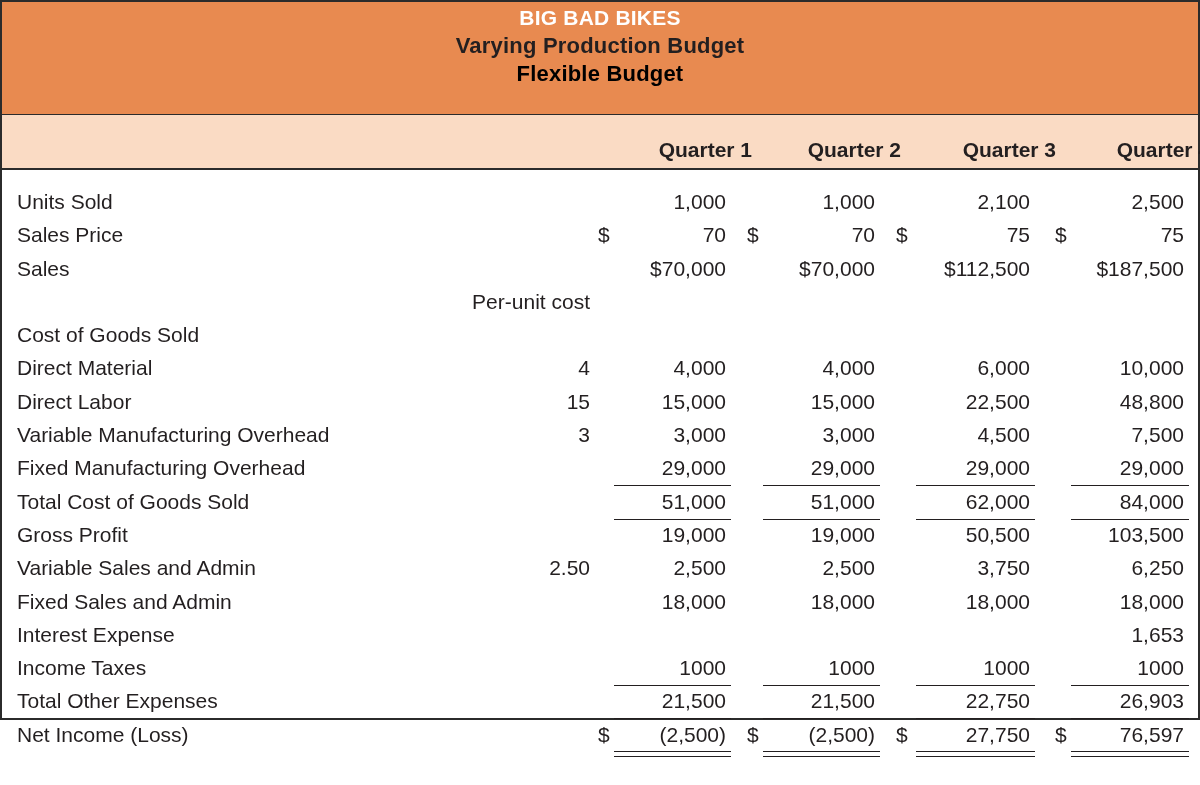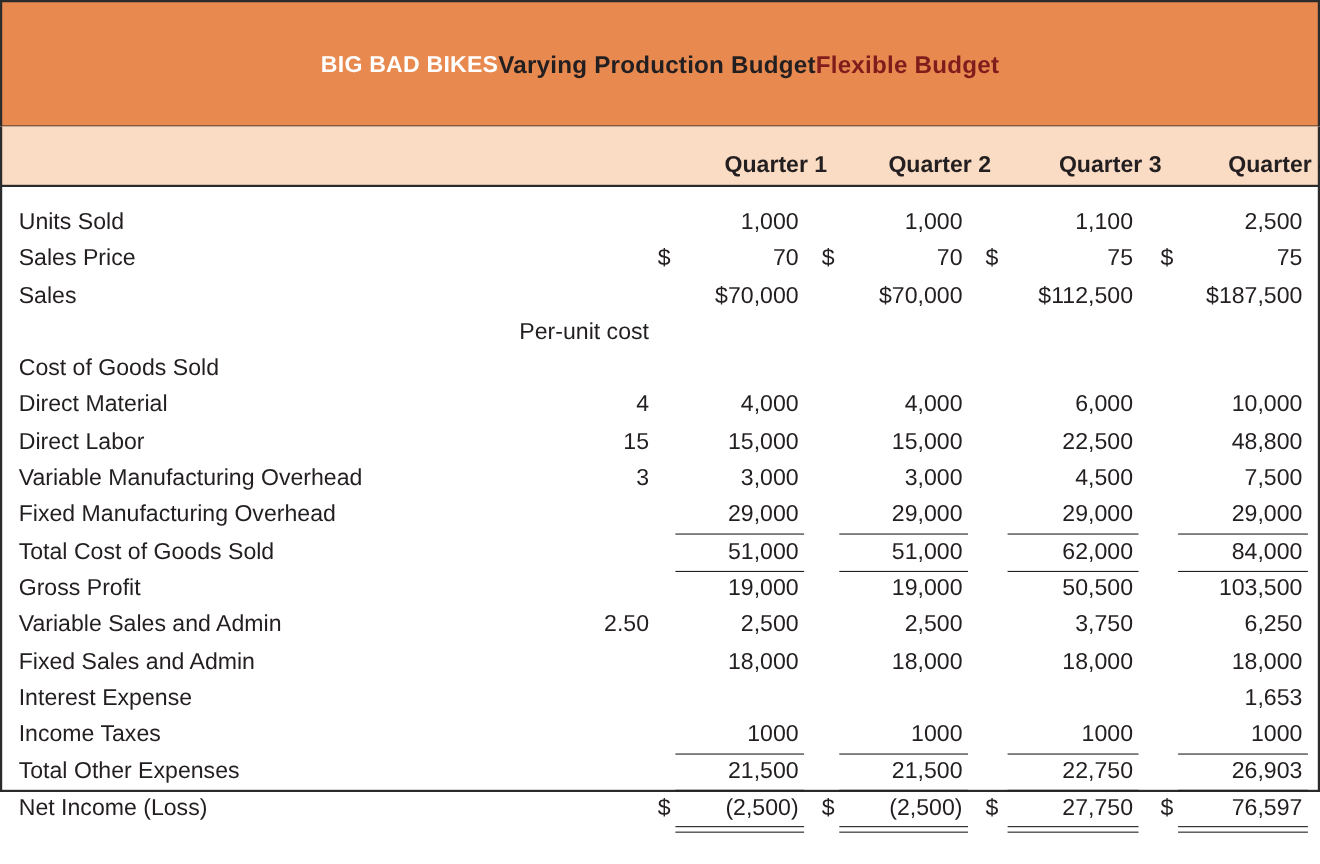--- a/index.html
+++ b/index.html
@@ -24,36 +24,36 @@
 
   
   .title-band {
     position: relative;
     box-sizing: border-box;
     height: 115px;
     background: #E88A50;
     border: 2px solid #2b2b2b;
     border-bottom: 1px solid #2b2b2b;
     display: flex;
-    flex-direction: row;
+    flex-direction: column;
     align-items: center;
-    justify-content: center;
+    justify-content: flex-start;
     padding-top: 2px;
   }
   .title-line {
     font-weight: bold;
     font-size: 22px;
     line-height: 28px;
     letter-spacing: 0.2px;
     text-align: center;
     white-space: nowrap;
   }
   .title-line.l1 { color: #ffffff; font-size: 21px; }
   .title-line.l2 { color: #231f20; font-size: 22px; }
-  .title-line.l3 { color: #7f1d1d; font-size: 22px; }
+  .title-line.l3 { color: #000000; font-size: 22px; }
 
   
   .qhead-band {
     position: relative;
     box-sizing: border-box;
     height: 55px;
     background: #FADBC4;
     border-left: 2px solid #2b2b2b;
     border-right: 2px solid #2b2b2b;
     border-bottom: 2px solid #2b2b2b;
@@ -200,21 +200,21 @@
     </div>
   </div>
 
   <div class="body-band">
 
     <div class="row">
       <div class="c-label">Units Sold</div>
       <div class="c-unit"></div>
       <div class="c-q q1">1,000</div>
       <div class="c-q q2">1,000</div>
-      <div class="c-q q3">1,100</div>
+      <div class="c-q q3">2,100</div>
       <div class="c-q q4">2,500</div>
     </div>
 
     <div class="row">
       <div class="c-label">Sales Price</div>
       <div class="c-unit"></div>
       <div class="c-q q1"><span class="dollar">$</span><span>70</span></div>
       <div class="c-q q2"><span class="dollar">$</span><span>70</span></div>
       <div class="c-q q3"><span class="dollar">$</span><span>75</span></div>
       <div class="c-q q4"><span class="dollar">$</span><span>75</span></div>

